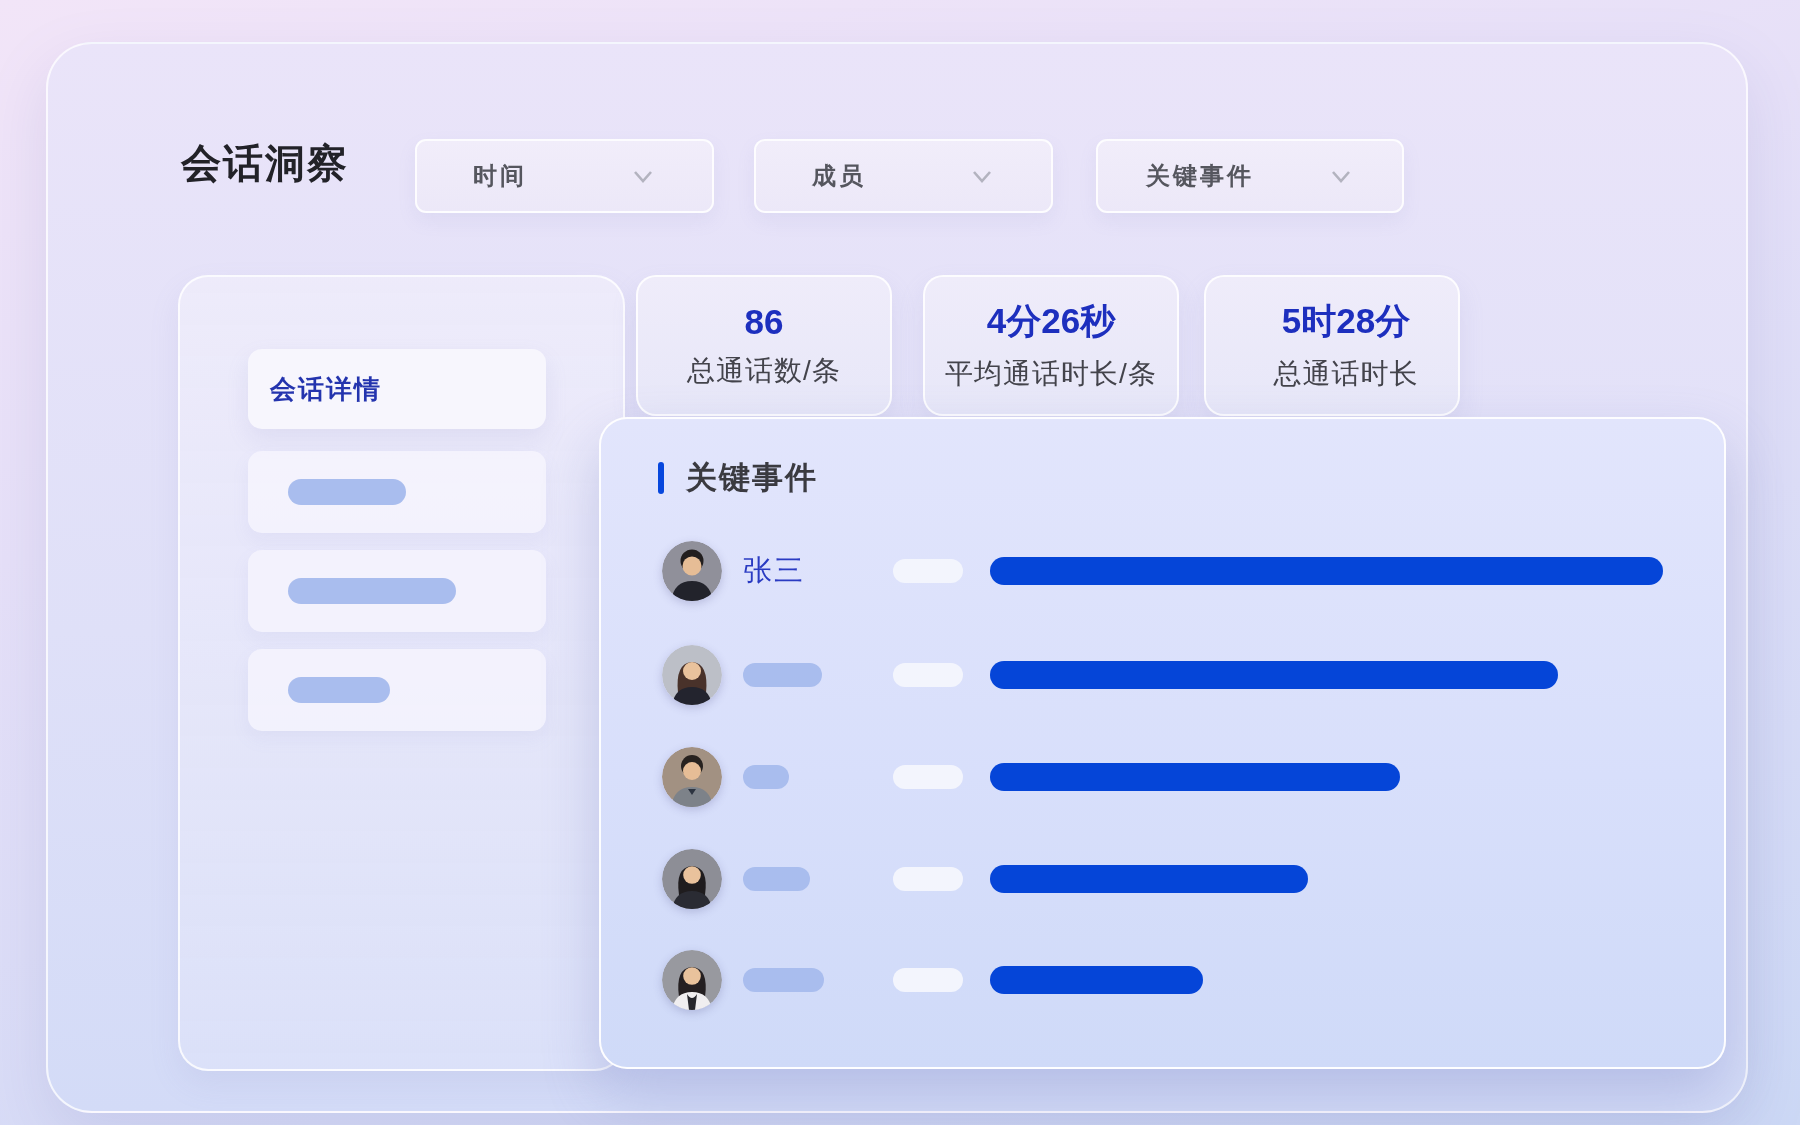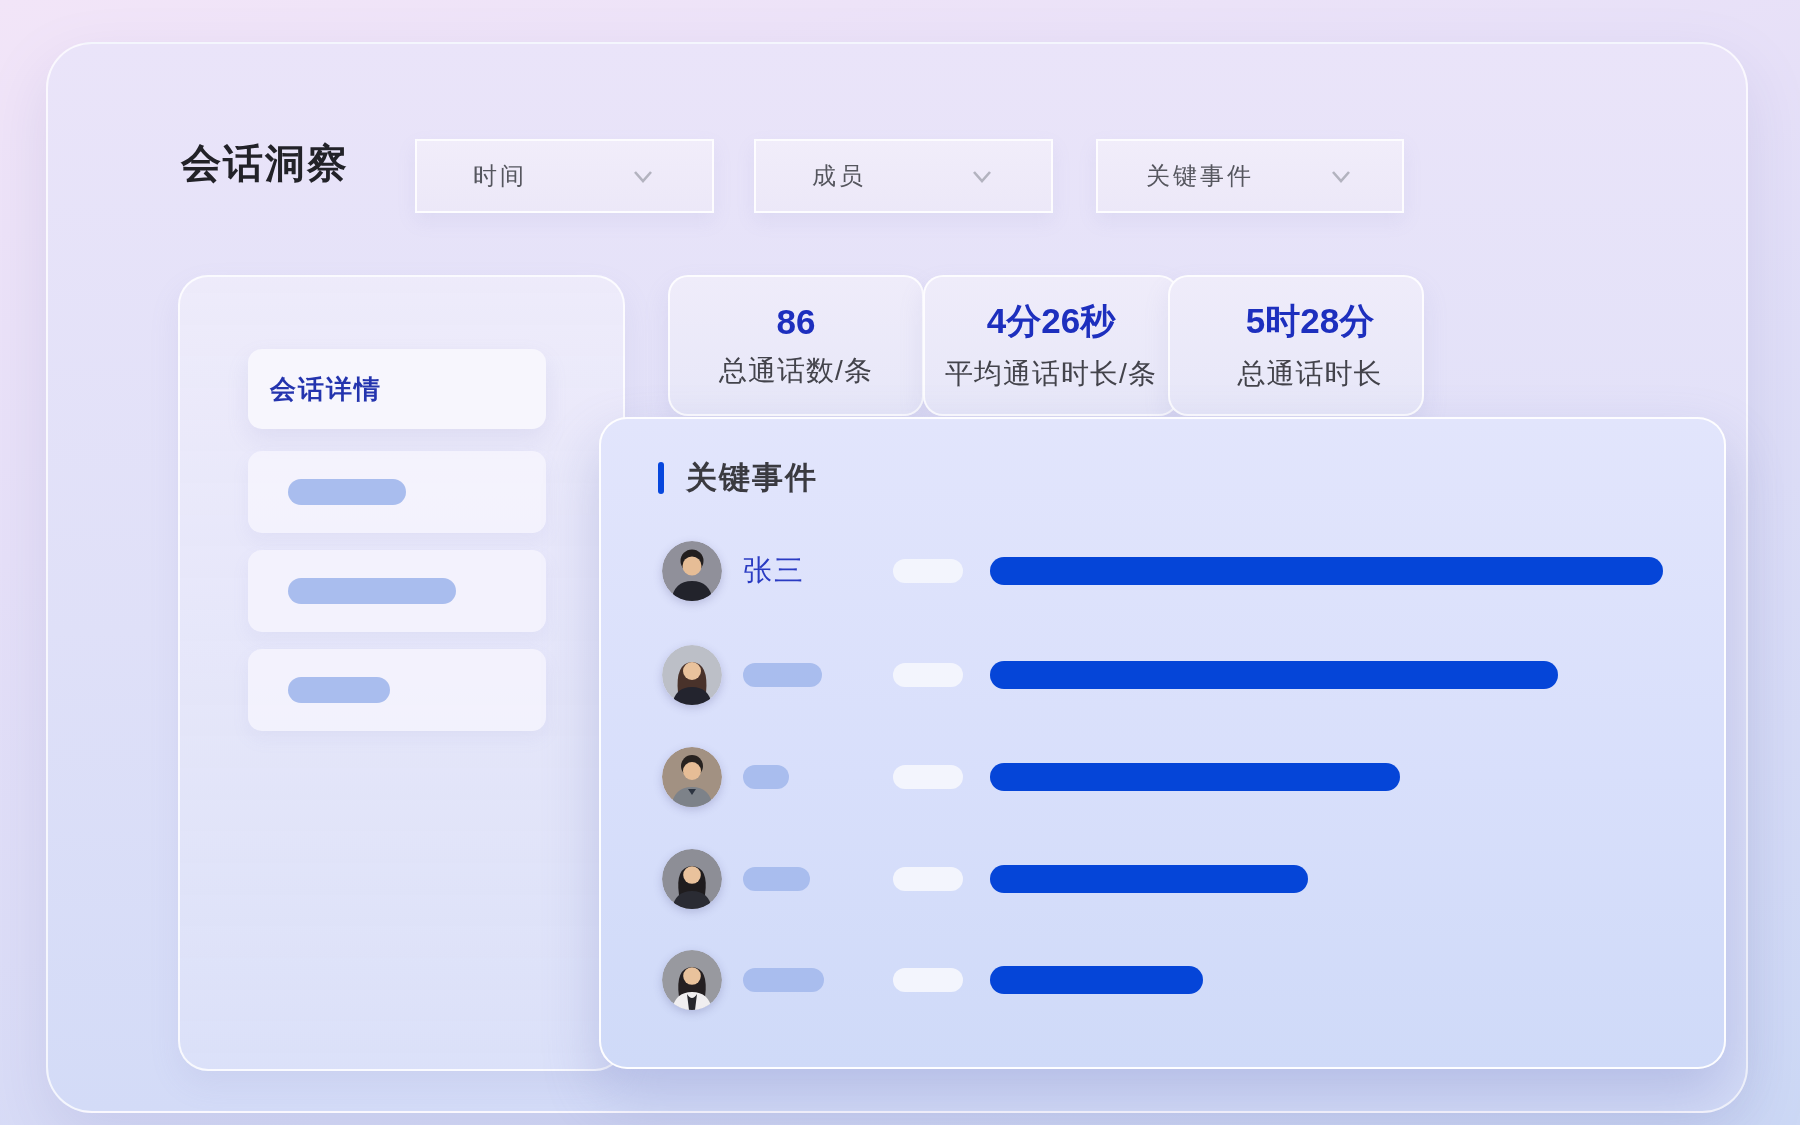--- a/index.html
+++ b/index.html
@@ -22,24 +22,25 @@
 
   
   .page-title {
     position:absolute; left:133px; top:92px;
     font-size:40px; font-weight:bold; color:#222228; letter-spacing:2px;
   }
   .filter-chip {
     position:absolute; top:95px; height:74px;
     background:linear-gradient(180deg,#f1edfa,#ece8f8);
     border:2px solid rgba(255,255,255,.85);
-    border-radius:0;
+    border-radius:11px;
     display:flex; align-items:center; justify-content:space-between;
     padding:0 56px; cursor:pointer;
     box-shadow:0 8px 18px rgba(140,140,200,.10);
+    font-weight:bold;
   }
   .filter-chip .lbl { font-size:24px; color:#55565e; letter-spacing:3px; }
   .chev { width:26px; height:26px; flex:0 0 auto; }
   .chev svg { width:26px; height:26px; stroke:#b3b3bf; stroke-width:2.6; fill:none; }
   .chip-1 { left:367px; width:299px; }
   .chip-2 { left:706px; width:299px; }
   .chip-3 { left:1048px; width:308px; padding:0 48px; }
 
   
   .side-panel {
@@ -67,21 +68,21 @@
 
   
   .stat-card {
     position:absolute; top:231px; width:256px; height:141px;
     background:linear-gradient(180deg,#efecfa,#e7e7f8);
     border:2px solid rgba(255,255,255,.85); border-radius:20px;
     box-shadow:0 12px 26px rgba(140,140,200,.14);
     display:flex; flex-direction:column; align-items:center; justify-content:center;
     gap:10px;
   }
-  .stat-1 { left:620px; } .stat-2 { left:875px;align-items:center; } .stat-3 { left:1120px;padding-left:28px; } .stat-4 { left:1422px; }
+  .stat-1 { left:588px; } .stat-2 { left:875px;align-items:center; } .stat-3 { left:1156px;padding-left:28px; } .stat-4 { left:1422px; }
   .stat-value { font-size:35px; font-weight:bold; color:#1d2fbe; }
   .stat-label { font-size:28px; color:#43434b; letter-spacing:1px; }
 
   
   .events-panel {
     position:absolute; left:551px; top:373px; width:1127px; height:652px;
     border-radius:28px;
     background:linear-gradient(180deg,#e2e5fc 0%,#d8dffb 55%,#cfdaf8 100%);
     border:2px solid rgba(255,255,255,.95);
     box-shadow:0 26px 55px rgba(110,118,190,.30);

